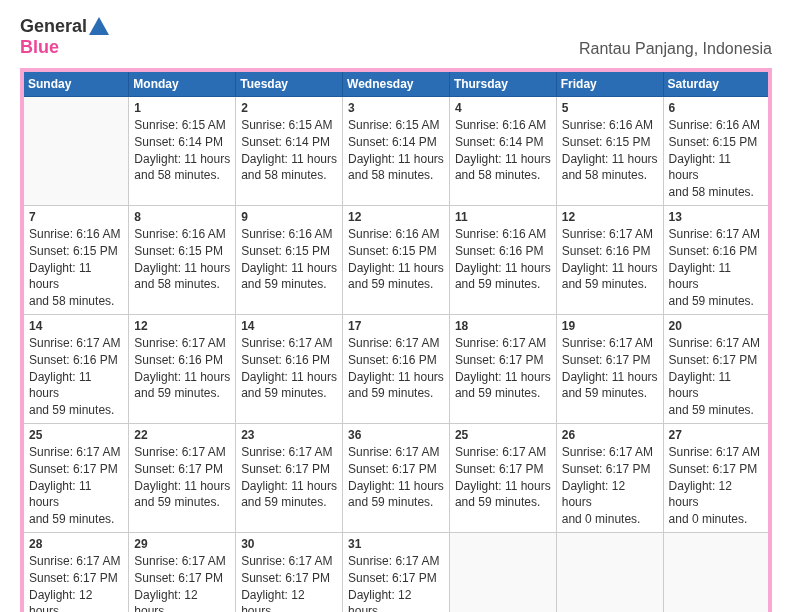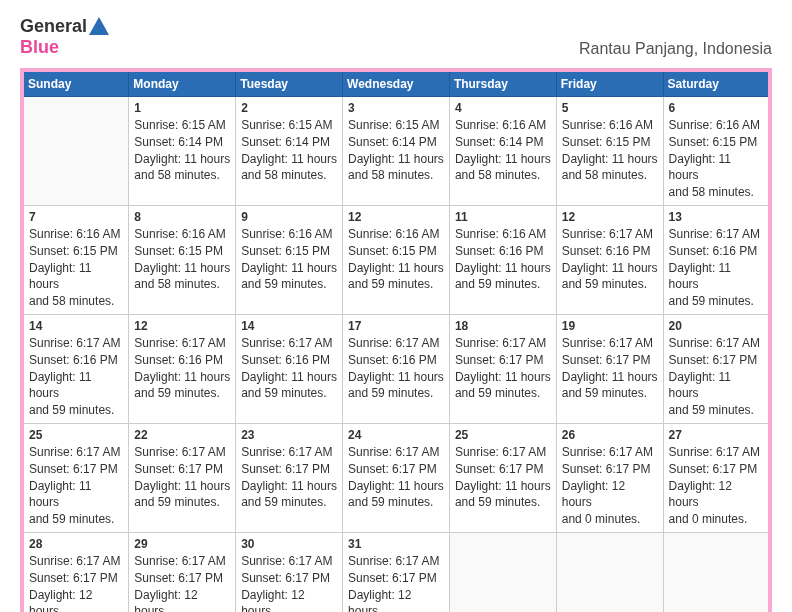--- a/index.html
+++ b/index.html
@@ -234,21 +234,21 @@
           </td>
           <td>
             <span class="day-number">22</span>
             <div class="cell-info">Sunrise: 6:17 AM<br>Sunset: 6:17 PM<br>Daylight: 11 hours<br>and 59 minutes.</div>
           </td>
           <td>
             <span class="day-number">23</span>
             <div class="cell-info">Sunrise: 6:17 AM<br>Sunset: 6:17 PM<br>Daylight: 11 hours<br>and 59 minutes.</div>
           </td>
           <td>
-            <span class="day-number">24</span>
+            <span class="day-number">36</span>
             <div class="cell-info">Sunrise: 6:17 AM<br>Sunset: 6:17 PM<br>Daylight: 11 hours<br>and 59 minutes.</div>
           </td>
           <td>
             <span class="day-number">25</span>
             <div class="cell-info">Sunrise: 6:17 AM<br>Sunset: 6:17 PM<br>Daylight: 11 hours<br>and 59 minutes.</div>
           </td>
           <td>
             <span class="day-number">26</span>
             <div class="cell-info">Sunrise: 6:17 AM<br>Sunset: 6:17 PM<br>Daylight: 12 hours<br>and 0 minutes.</div>
           </td>

